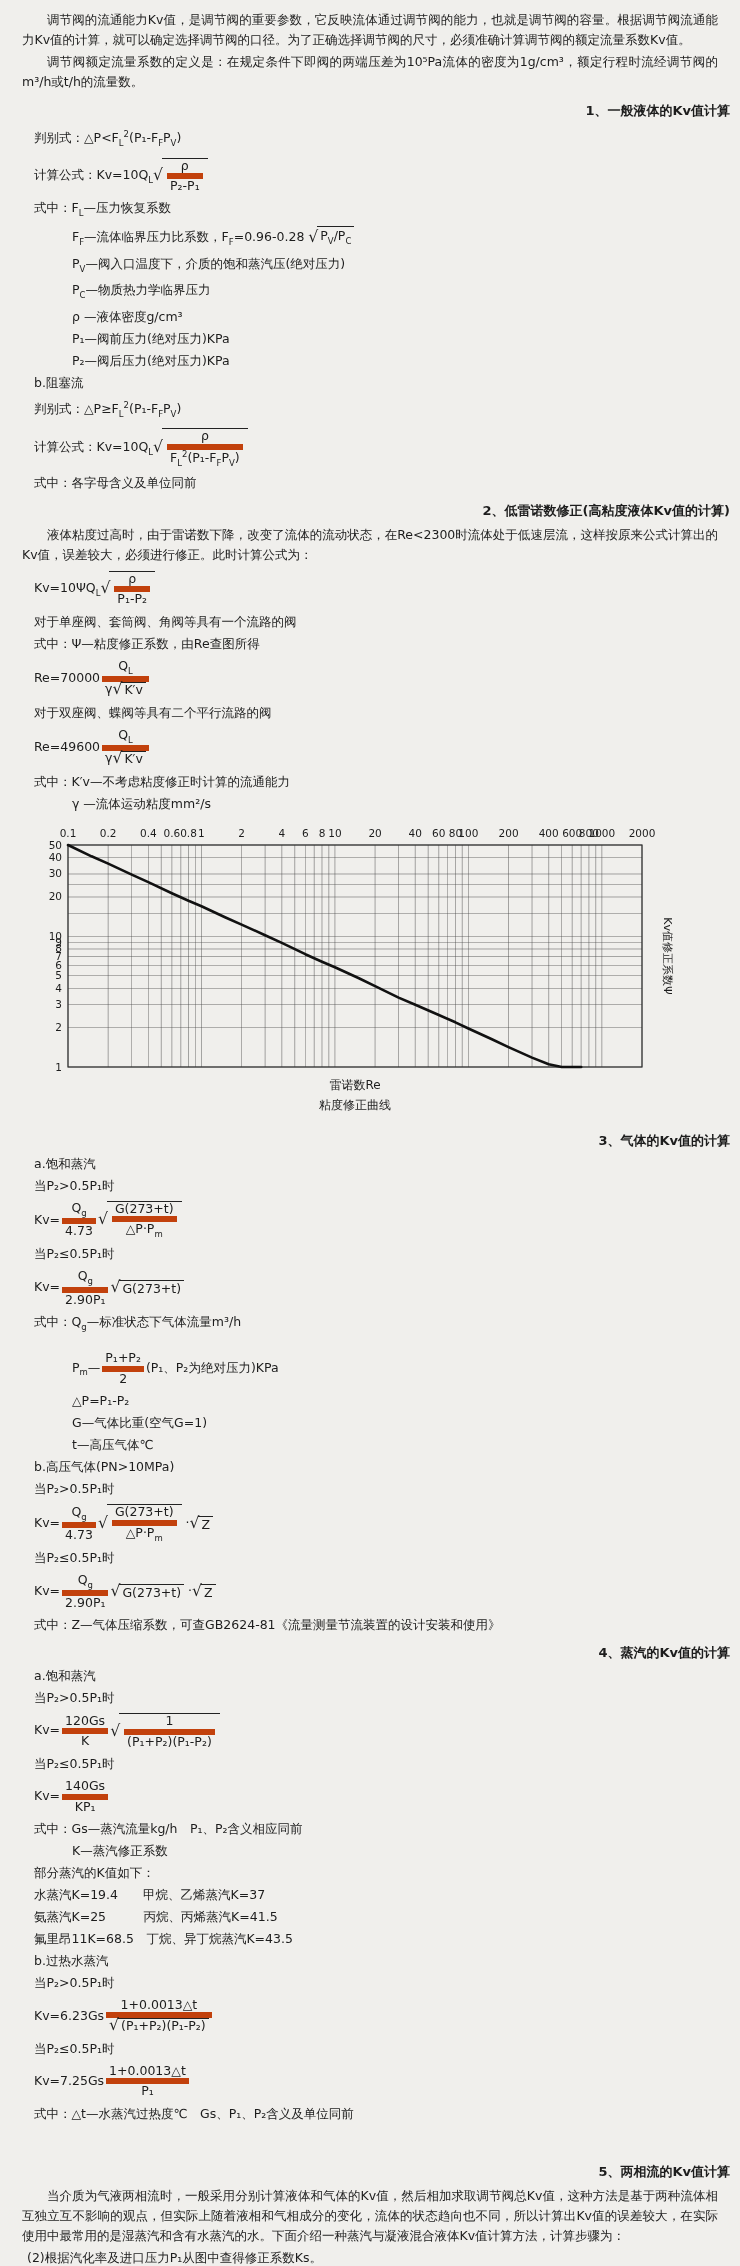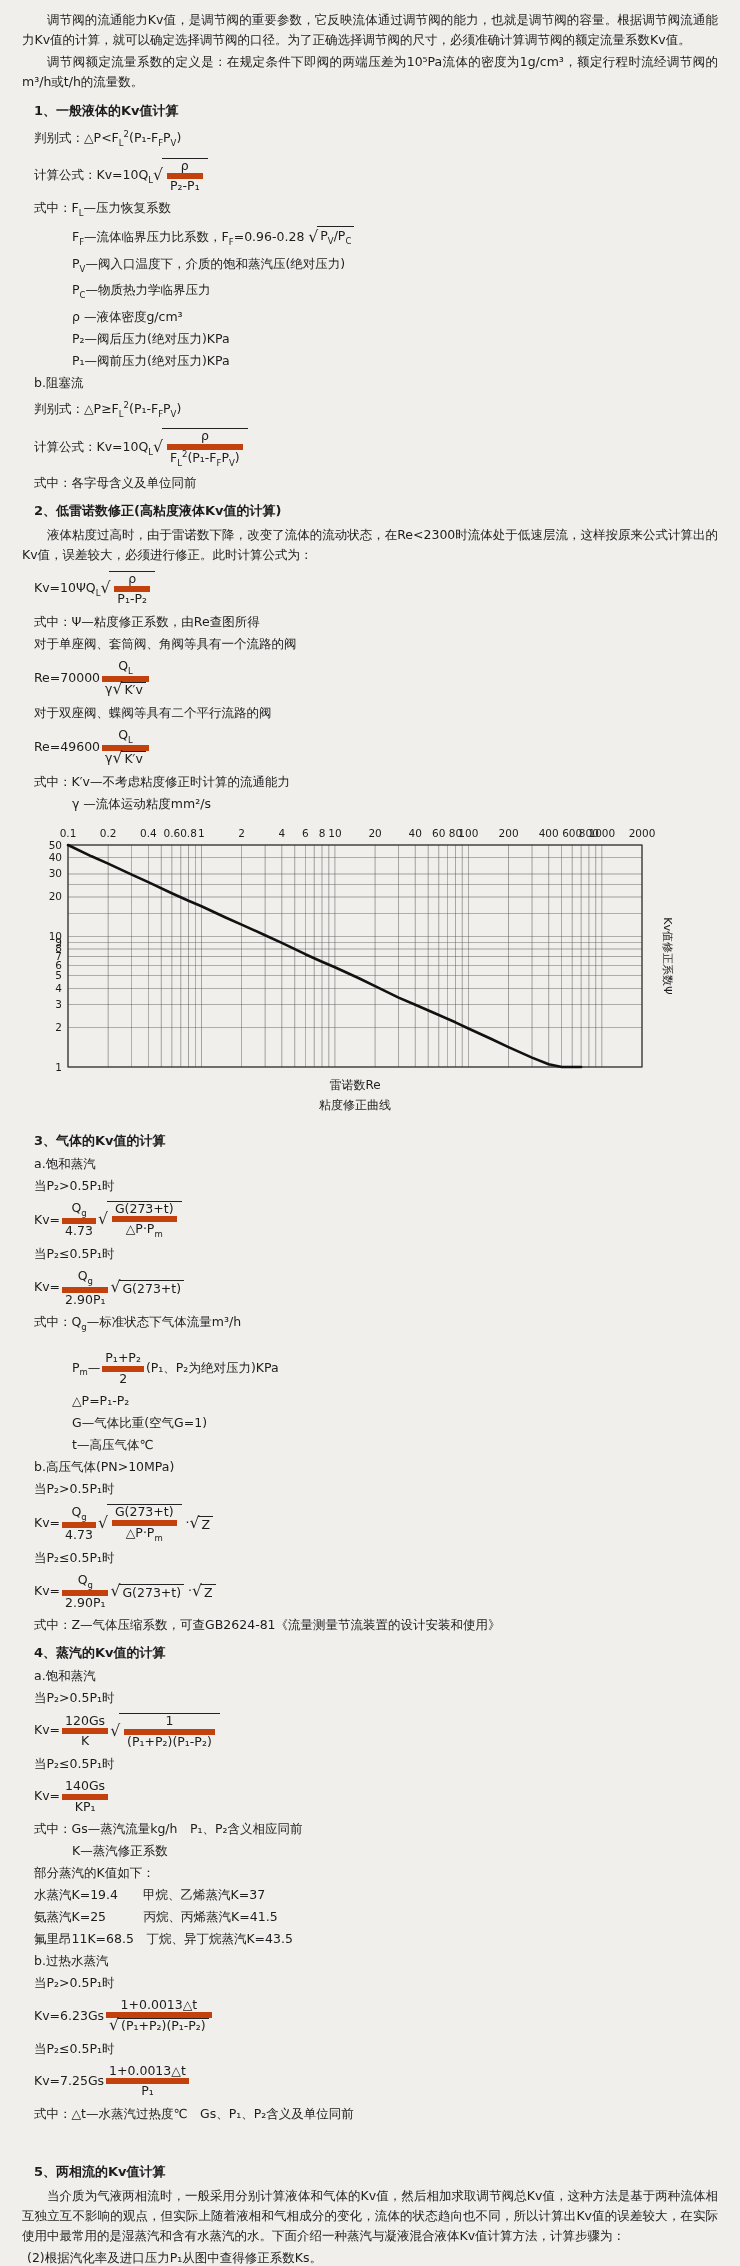--- a/index.html
+++ b/index.html
@@ -4,21 +4,21 @@
 <style>
   html,body{margin:0;padding:0;}
   body{
     width:740px;height:2266px;overflow:hidden;
     background:#f0efec;
     font-family:"DejaVu Sans",sans-serif;
     font-size:12.5px;color:#1d1d1d;
   }
   #doc{padding:8px 10px 0 10px;}
   .b-p{text-indent:25px;line-height:20px;margin:2px 12px;text-align:justify;}
-  .b-h{font-weight:bold;margin:10px 0 5px 24px;font-size:13px;}
+  .b-h{font-weight:bold;margin:10px 0 5px 24px;font-size:13px;text-align:right;}
   .b-sub{margin:3px 0 3px 24px;line-height:18px;}
   .b-line{margin:4px 0 4px 24px;line-height:18px;}
   .b-hang{margin:4px 0 4px 62px;line-height:18px;}
   .b-kv{margin:6px 0 6px 24px;}
   .b-kvh{margin:16px 0 6px 62px;}
   .b-list{margin:2px 0 2px 17px;line-height:19px;}
   .b-gap{height:26px;}
   sub{font-size:8.5px;}
   sup{font-size:8.5px;}
   .frac{display:inline-block;vertical-align:middle;text-align:center;line-height:1.15;margin:0 2px;}
@@ -44,37 +44,37 @@
           <span class="rbar"><span class="frac"><span class="num">ρ</span><span class="den">P₂-P₁</span></span></span>
         </span></div>
       <div class="b-line">式中：F<sub>L</sub>—压力恢复系数</div>
       <div class="b-hang">F<sub>F</sub>—流体临界压力比系数，F<sub>F</sub>=0.96-0.28 <span class="sqrt">
           <span class="rsign">√</span>
           <span class="rbar">P<sub>V</sub>/P<sub>C</sub></span>
         </span></div>
       <div class="b-hang">P<sub>V</sub>—阀入口温度下，介质的饱和蒸汽压(绝对压力)</div>
       <div class="b-hang">P<sub>C</sub>—物质热力学临界压力</div>
       <div class="b-hang">ρ —液体密度g/cm³</div>
+      <div class="b-hang">P₁—阀前压力(绝对压力)KPa</div>
       <div class="b-hang">P₂—阀后压力(绝对压力)KPa</div>
-      <div class="b-hang">P₁—阀前压力(绝对压力)KPa</div>
       <div class="b-sub">b.阻塞流</div>
       <div class="b-line">判别式：△P≥F<sub>L</sub><sup>2</sup>(P₁-F<sub>F</sub>P<sub>V</sub>)</div>
       <div class="b-kv">计算公式：Kv=10Q<sub>L</sub><span class="sqrt">
           <span class="rsign">√</span>
           <span class="rbar"><span class="frac"><span class="num">ρ</span><span class="den">F<sub>L</sub><sup>2</sup>(P₁-F<sub>F</sub>P<sub>V</sub>)</span></span></span>
         </span></div>
       <div class="b-line">式中：各字母含义及单位同前</div>
       <div class="b-h">2、低雷诺数修正(高粘度液体Kv值的计算)</div>
       <div class="b-p">液体粘度过高时，由于雷诺数下降，改变了流体的流动状态，在Re&lt;2300时流体处于低速层流，这样按原来公式计算出的Kv值，误差较大，必须进行修正。此时计算公式为：</div>
       <div class="b-kv">Kv=10ΨQ<sub>L</sub><span class="sqrt">
           <span class="rsign">√</span>
           <span class="rbar"><span class="frac"><span class="num">ρ</span><span class="den">P₁-P₂</span></span></span>
         </span></div>
+      <div class="b-line">对于单座阀、套筒阀、角阀等具有一个流路的阀</div>
       <div class="b-line">式中：Ψ—粘度修正系数，由Re查图所得</div>
-      <div class="b-line">对于单座阀、套筒阀、角阀等具有一个流路的阀</div>
       <div class="b-kv">Re=70000<span class="frac"><span class="num">Q<sub>L</sub></span><span class="den">γ<span class="sqrt">
               <span class="rsign">√</span>
               <span class="rbar">K′v</span>
             </span></span></span></div>
       <div class="b-line">对于双座阀、蝶阀等具有二个平行流路的阀</div>
       <div class="b-kv">Re=49600<span class="frac"><span class="num">Q<sub>L</sub></span><span class="den">γ<span class="sqrt">
               <span class="rsign">√</span>
               <span class="rbar">K′v</span>
             </span></span></span></div>
       <div class="b-line">式中：K′v—不考虑粘度修正时计算的流通能力</div>

